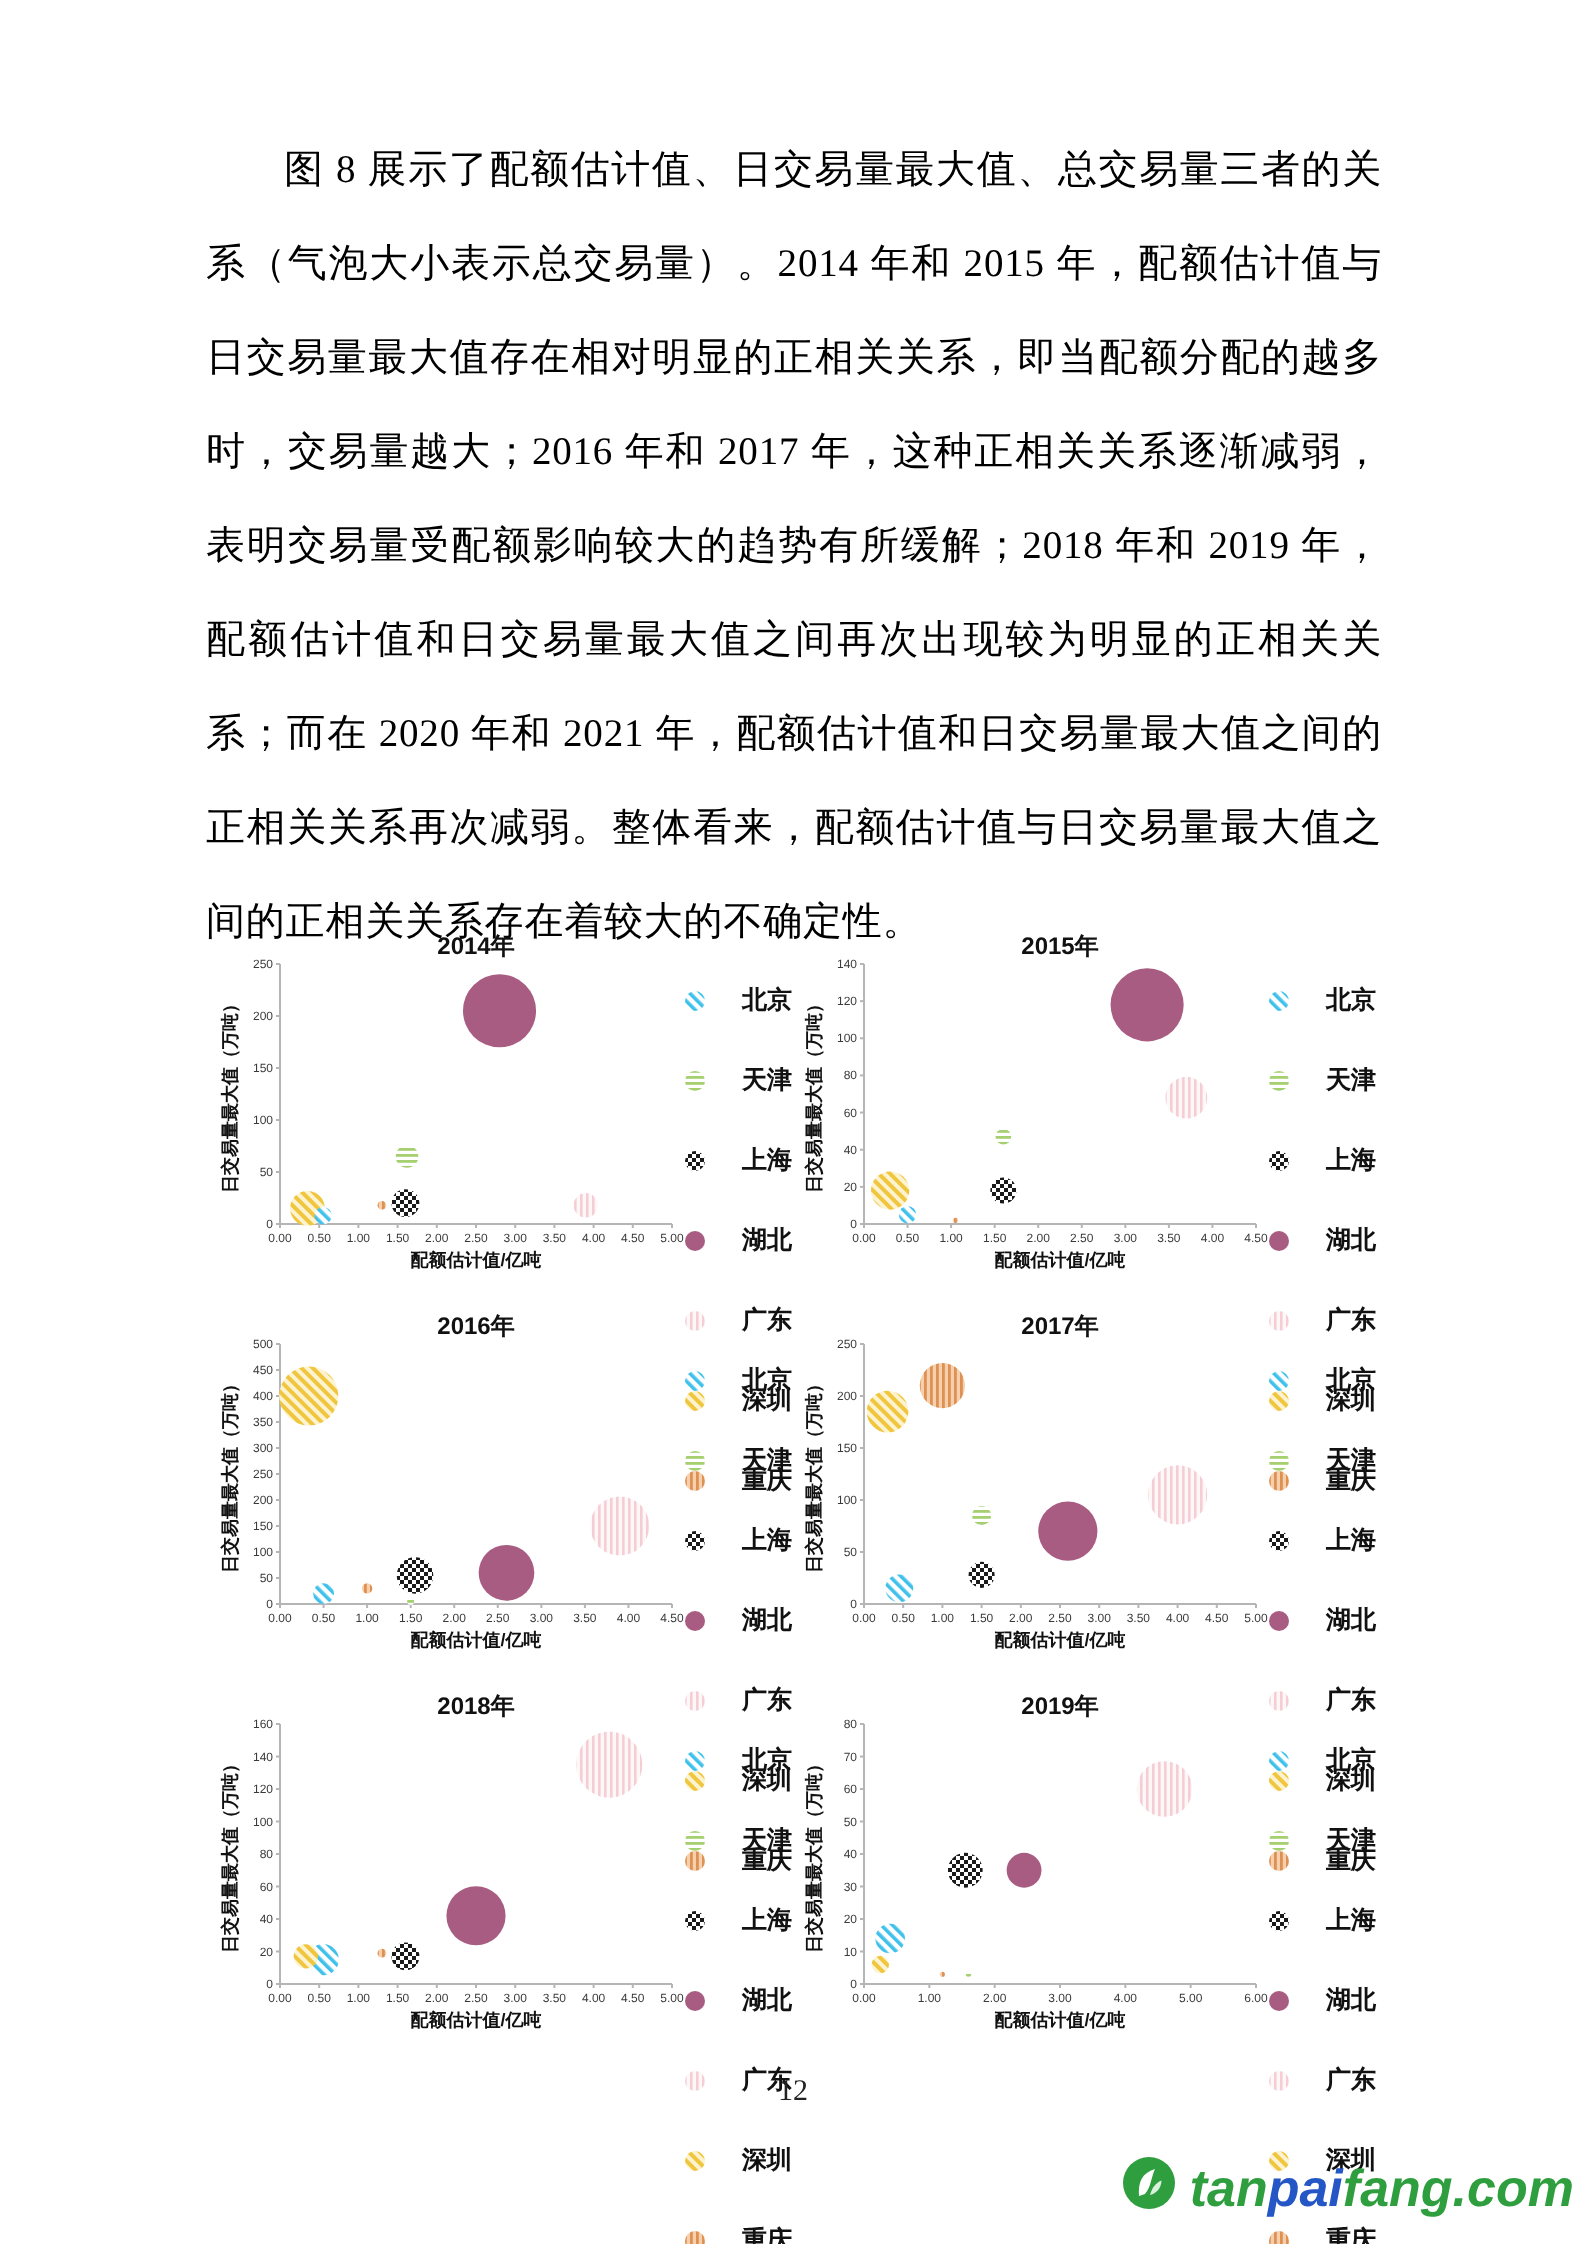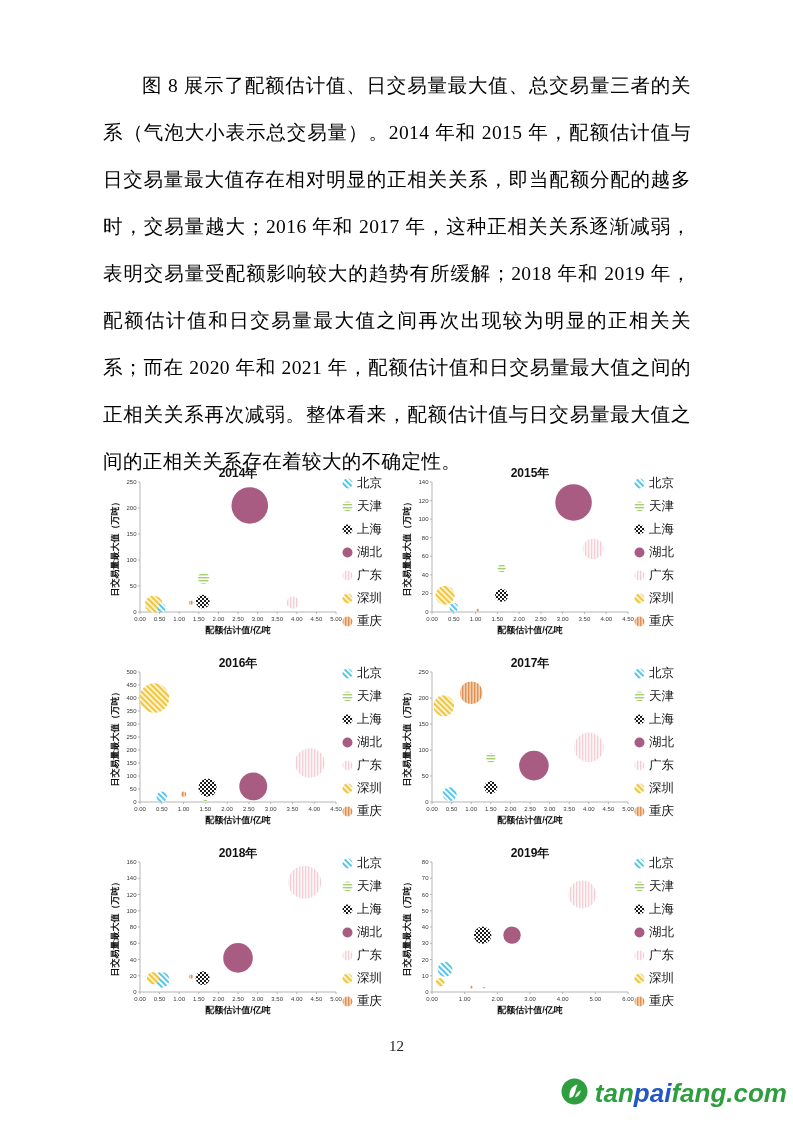--- a/index.html
+++ b/index.html
@@ -6,23 +6,23 @@
   .page{position:relative;width:793px;height:1122px;background:#ffffff;margin:0 auto;overflow:hidden;
         font-family:"Liberation Serif","DejaVu Serif",serif;}
   .body-text{position:absolute;left:103px;top:62px;width:588px;margin:0;
              font-size:19.5px;line-height:47px;text-align:justify;text-indent:2em;
              color:#000000;letter-spacing:.4px;}
   .charts-grid{position:absolute;left:110px;top:466px;width:582px;
                display:grid;grid-template-columns:290px 290px;row-gap:12px;column-gap:2px;}
   .chart-cell{width:290px;height:178px;display:flex;align-items:flex-start;}
   .chart-cell svg{flex:0 0 auto;}
   .legend{width:56px;padding-top:6px;display:flex;flex-direction:column;}
-  .legend-item{display:flex;align-items:center;gap:4px;height:23px;
+  .legend-item{display:flex;align-items:center;gap:18px;height:23px;
                font-family:"Liberation Sans","DejaVu Sans",sans-serif;
-               font-weight:normal;font-size:12.5px;color:#111;}
+               font-weight:bold;font-size:12.5px;color:#111;margin-top:17px;}
   .legend-item svg{flex:0 0 auto;}
   .page-number{position:absolute;left:0;top:1038px;width:100%;text-align:center;
                font-size:15px;color:#222;}
   .watermark{position:absolute;right:6px;top:1078px;display:flex;align-items:center;gap:7px;}
   .wm-text{font-family:"Liberation Sans","DejaVu Sans",sans-serif;
            font-weight:bold;font-style:italic;font-size:26px;letter-spacing:0;}
   .defs-holder{position:absolute;width:0;height:0;overflow:hidden;}
   text{font-family:"Liberation Sans","DejaVu Sans",sans-serif;}
   .chart-title{font-size:12px;font-weight:bold;fill:#111;}
   .tick-label{font-size:6px;fill:#3a3a3a;}

